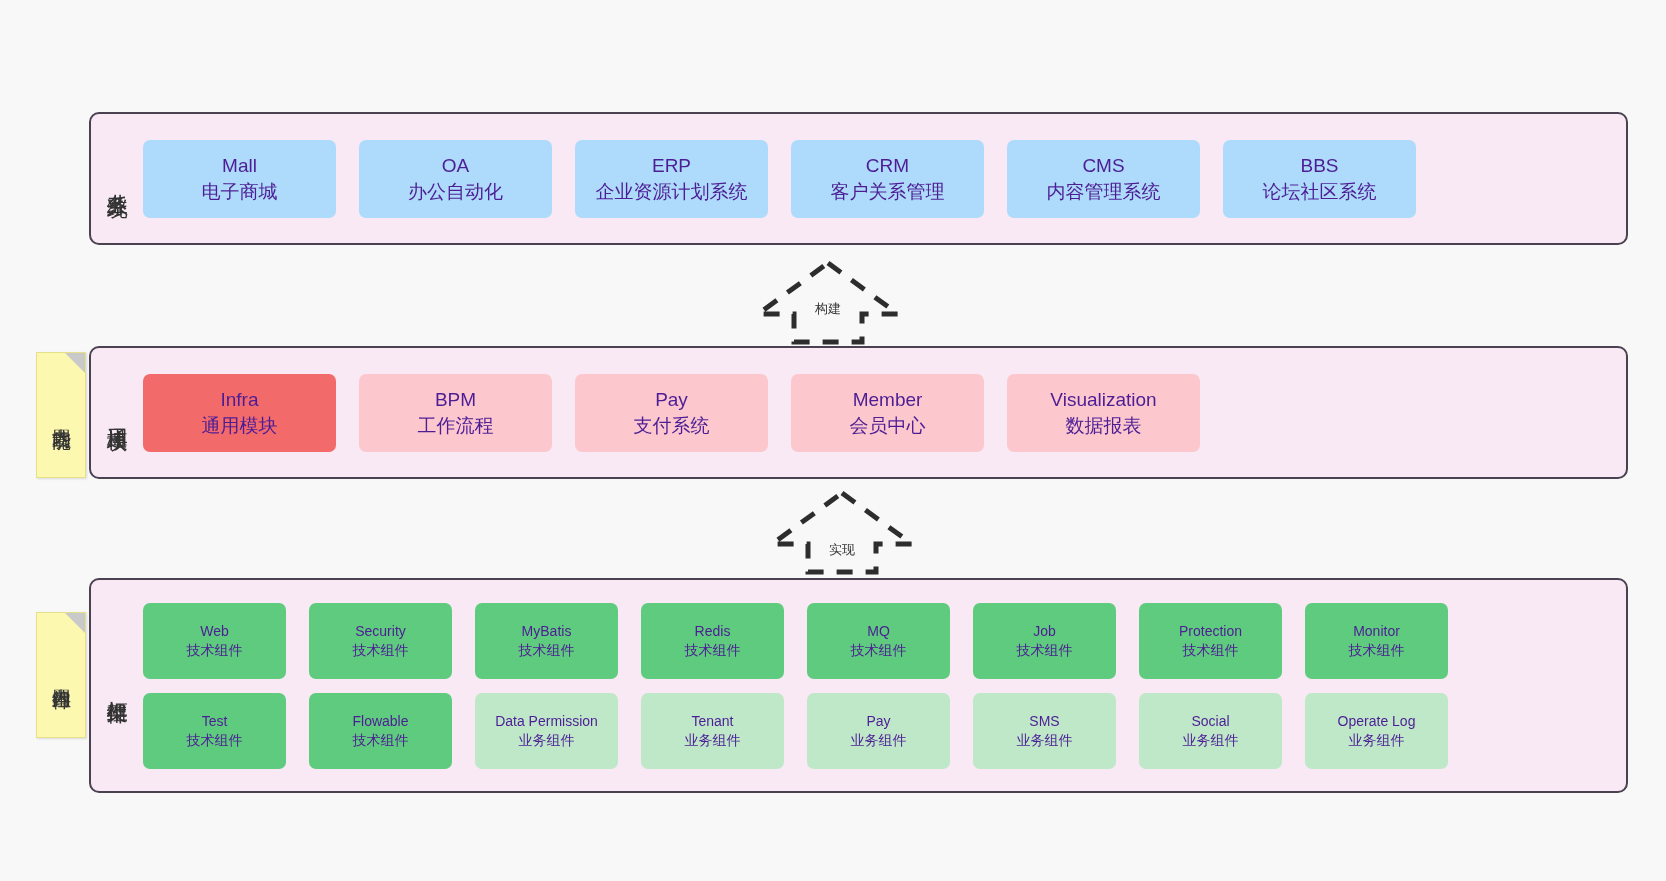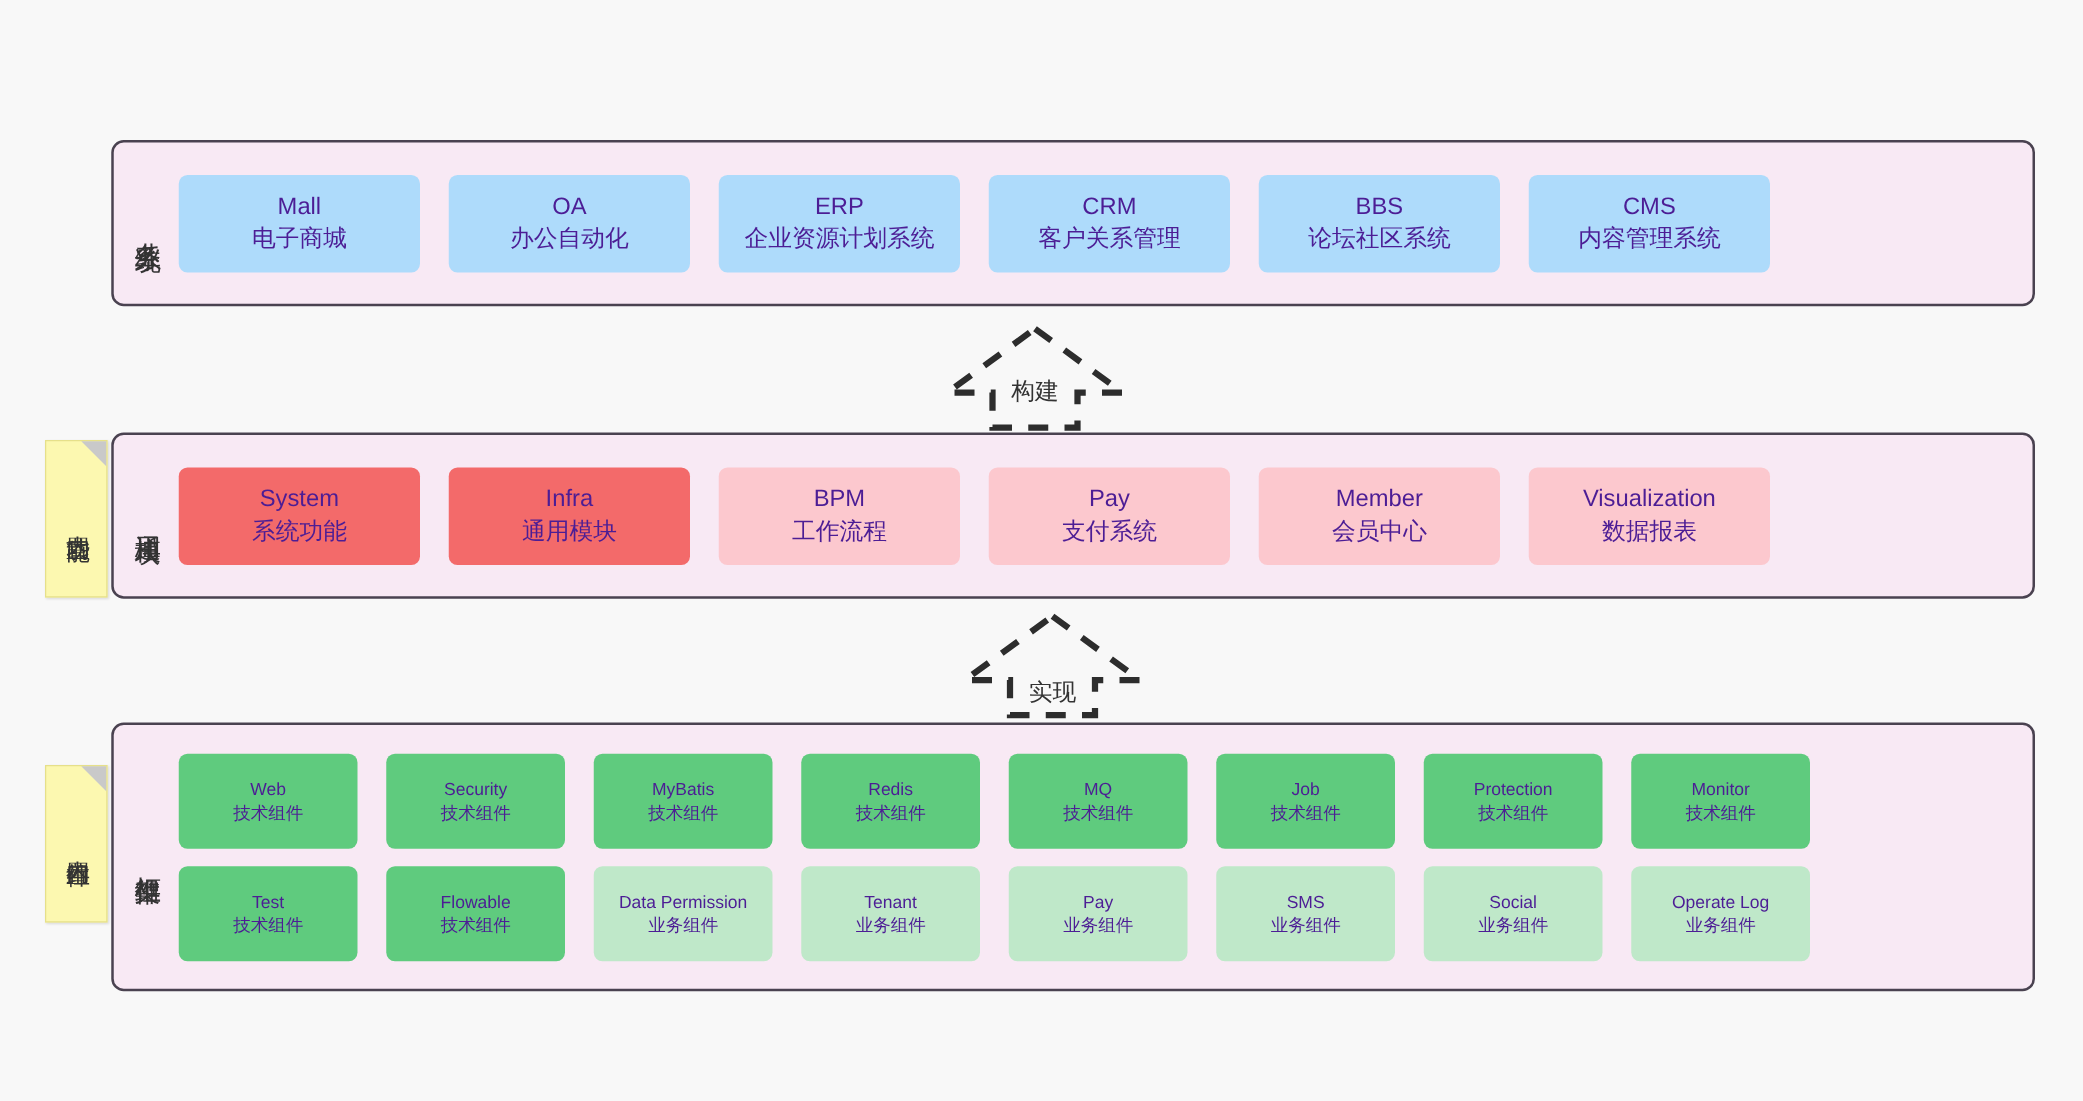--- a/index.html
+++ b/index.html
@@ -152,21 +152,21 @@
   
   .block-arrow {
     position: absolute;
     z-index: 2;
   }
   .block-arrow .arrow-label {
     position: absolute;
     left: 0;
     width: 100%;
     text-align: center;
-    font-size: 19px;
+    font-size: 13px;
     color: #333;
     white-space: nowrap;
   }
   #arrow-build    { left: 752px; top: 258px; width: 152px; height: 88px; }
   #arrow-build .arrow-label  { top: 42px; }
   #arrow-implement{ left: 766px; top: 488px; width: 152px; height: 88px; }
   #arrow-implement .arrow-label { top: 42px; margin-top: 11px; }
 </style>
 </head>
 <body>
@@ -187,26 +187,26 @@
         </div>
         <div class="card">
           <span class="t-en">ERP</span>
           <span class="t-cn">企业资源计划系统</span>
         </div>
         <div class="card">
           <span class="t-en">CRM</span>
           <span class="t-cn">客户关系管理</span>
         </div>
         <div class="card">
+          <span class="t-en">CMS</span>
+          <span class="t-cn">内容管理系统</span>
+        </div>
+        <div class="card">
           <span class="t-en">BBS</span>
           <span class="t-cn">论坛社区系统</span>
-        </div>
-        <div class="card">
-          <span class="t-en">CMS</span>
-          <span class="t-cn">内容管理系统</span>
         </div>
       </div>
     </div>
   </div>
 
   <div class="block-arrow" id="arrow-build">
     <svg width="152" height="88" viewBox="0 0 152 88" xmlns="http://www.w3.org/2000/svg">
       <path d="M 76 5 L 146 56 L 110 56 L 110 84 L 42 84 L 42 56 L 6 56 Z" fill="none" stroke="#2d2d2d" stroke-width="5" stroke-dasharray="16,13" stroke-linejoin="miter"></path>
     </svg>
     <span class="arrow-label">构建</span>
@@ -215,24 +215,20 @@
   <div class="sticky" id="sticky-common">
     <span class="fold"></span>
     <span>内置功能</span>
   </div>
 
   <div class="layer" id="layer-common">
     <div class="layer-title">通用模块</div>
     <div class="layer-body">
       <div class="row">
         <div class="card c-red">
-          <span class="t-en">System</span>
-          <span class="t-cn">系统功能</span>
-        </div>
-        <div class="card c-red">
           <span class="t-en">Infra</span>
           <span class="t-cn">通用模块</span>
         </div>
         <div class="card c-pink">
           <span class="t-en">BPM</span>
           <span class="t-cn">工作流程</span>
         </div>
         <div class="card c-pink">
           <span class="t-en">Pay</span>
           <span class="t-cn">支付系统</span>

